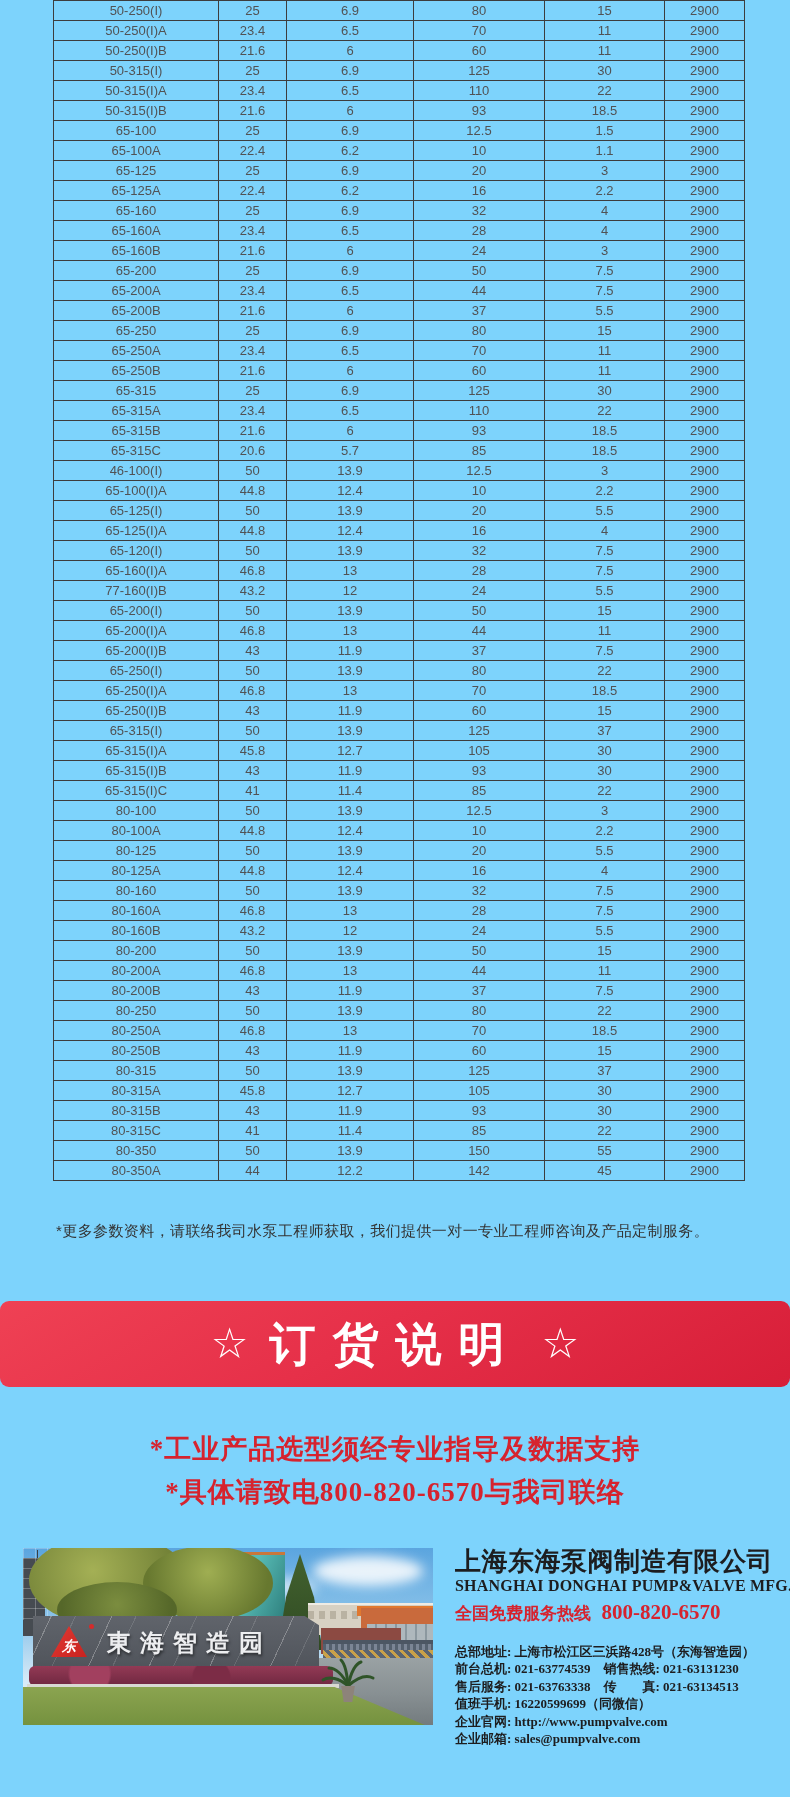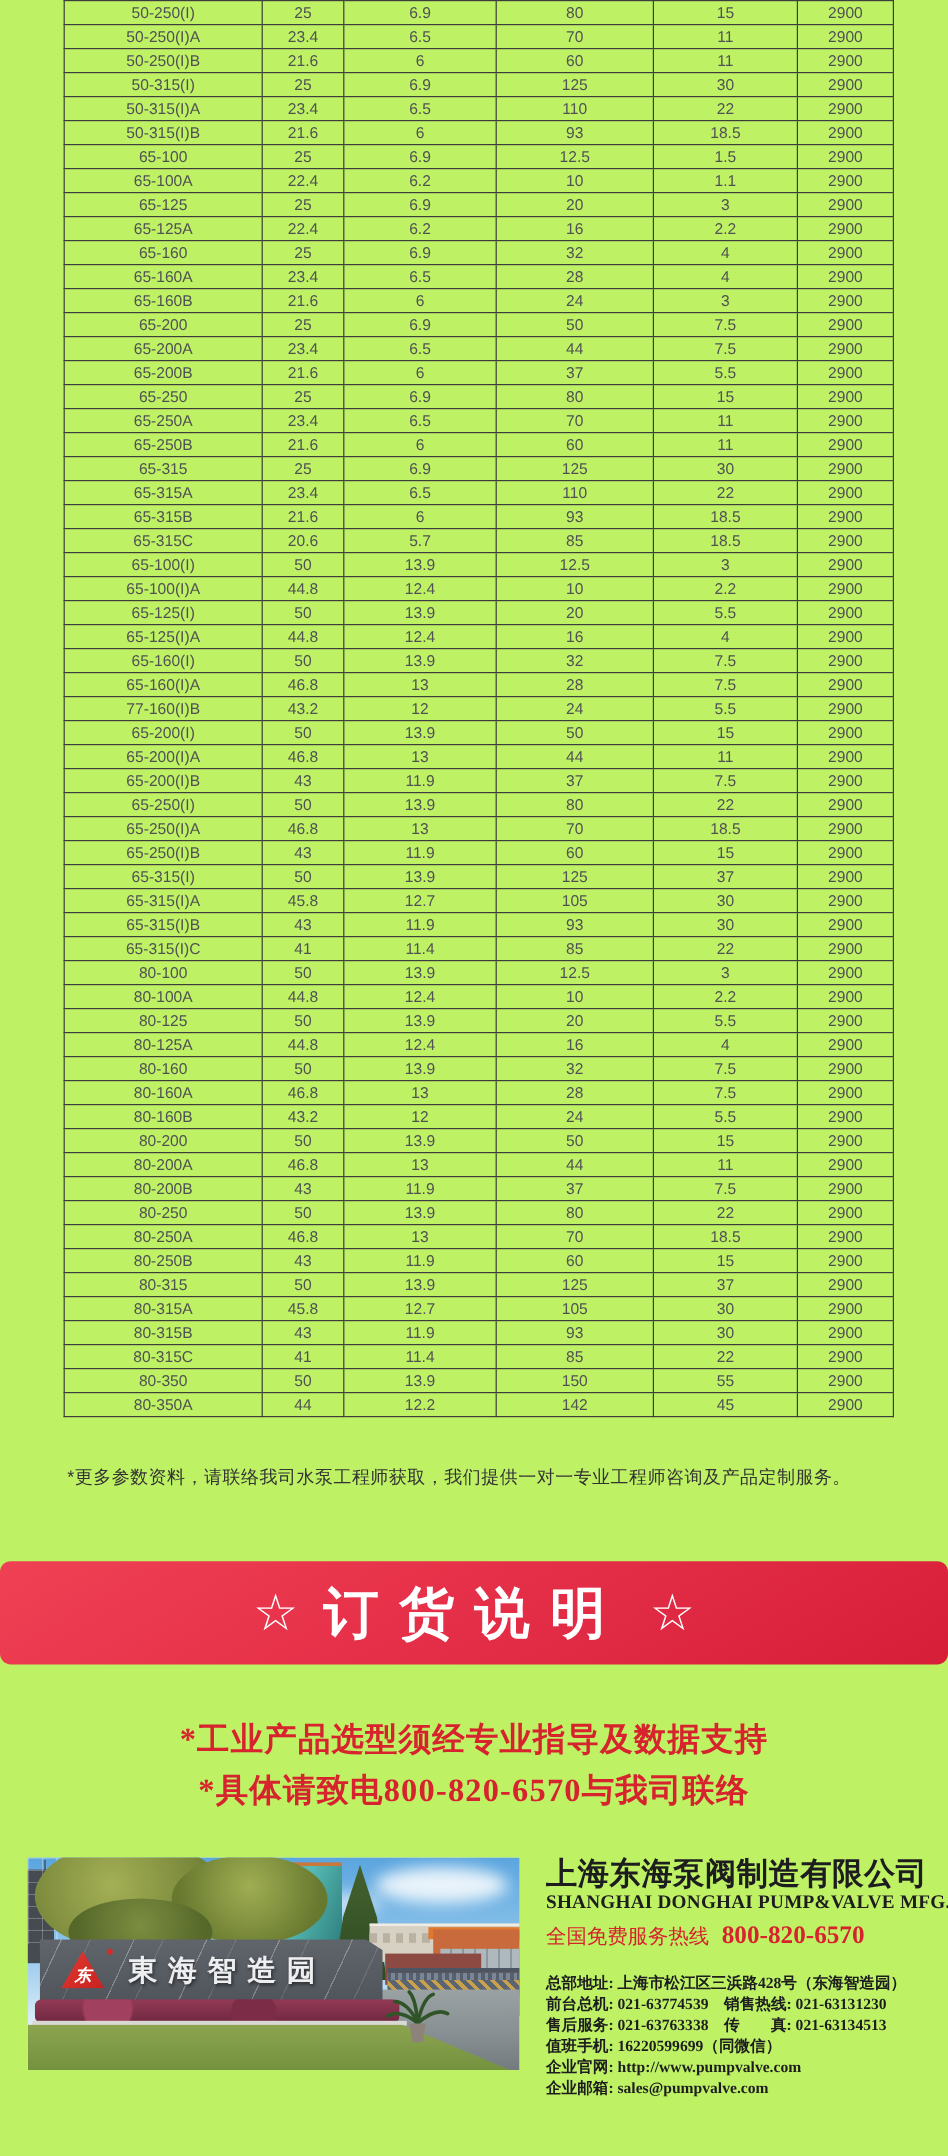--- a/index.html
+++ b/index.html
@@ -1,16 +1,16 @@
 <!DOCTYPE html>
 <html><head>
 <meta charset="utf-8">
 <style>
   html,body{margin:0;padding:0;background:#fff;}
-  .page{position:relative;width:790px;height:1797px;background:#bef264;overflow:hidden;
+  .page{position:relative;width:790px;height:1797px;background:#7dd3fc;overflow:hidden;
         font-family:"Liberation Sans","DejaVu Sans",sans-serif;}
 
   
   .spec-table{position:absolute;left:53px;top:0;width:691px;border-collapse:collapse;table-layout:fixed;}
   .spec-table td{border:1px solid #3d3d3d;height:19px;padding:0;font-size:13px;color:#515254;
                  text-align:center;vertical-align:middle;line-height:19px;overflow:hidden;white-space:nowrap;}
 
   
   .note{position:absolute;left:56px;top:1222px;font-size:15px;color:#333;letter-spacing:.4px;}
 
@@ -83,21 +83,21 @@
       clip-path:polygon(0 0,76% 0,98% 100%,0 100%);}
   .pot{left:316px;top:138px;width:18px;height:16px;background:#8d837a;
       clip-path:polygon(12% 0,88% 0,74% 100%,26% 100%);}
   .palm-svg{left:296px;top:108px;width:58px;height:36px;}
 
   .company{position:absolute;left:455px;top:1546px;width:296px;color:#1d1d1f;}
   .company-cn{font-size:26px;font-weight:800;letter-spacing:.5px;line-height:30px;white-space:nowrap;}
   .company-en{font-family:"Liberation Serif","DejaVu Serif",serif;font-size:16px;font-weight:700;
       letter-spacing:.2px;line-height:16px;margin-top:2px;white-space:nowrap;}
   .hotline{margin-top:7px;color:#d6232e;white-space:nowrap;line-height:22px;}
-  .hotline-label{font-size:17px;font-weight:400;}
+  .hotline-label{font-size:17px;font-weight:700;}
   .hotline-number{font-family:"Liberation Serif","DejaVu Serif",serif;font-size:21px;font-weight:900;margin-left:6px;margin-top:13px;}
   .info-lines{margin-top:18px;}
   .info-line{font-family:"Liberation Serif","DejaVu Serif",serif;font-size:13px;font-weight:700;
       line-height:17.4px;color:#1d1d1f;white-space:nowrap;}
 </style>
 </head>
 <body>
 
 <div class="page">
 
@@ -289,21 +289,21 @@
         </tr>
         <tr>
           <td>65-315C</td>
           <td>20.6</td>
           <td>5.7</td>
           <td>85</td>
           <td>18.5</td>
           <td>2900</td>
         </tr>
         <tr>
-          <td>65-100(I)</td>
+          <td>46-100(I)</td>
           <td>50</td>
           <td>13.9</td>
           <td>12.5</td>
           <td>3</td>
           <td>2900</td>
         </tr>
         <tr>
           <td>65-100(I)A</td>
           <td>44.8</td>
           <td>12.4</td>
@@ -321,21 +321,21 @@
         </tr>
         <tr>
           <td>65-125(I)A</td>
           <td>44.8</td>
           <td>12.4</td>
           <td>16</td>
           <td>4</td>
           <td>2900</td>
         </tr>
         <tr>
-          <td>65-160(I)</td>
+          <td>65-120(I)</td>
           <td>50</td>
           <td>13.9</td>
           <td>32</td>
           <td>7.5</td>
           <td>2900</td>
         </tr>
         <tr>
           <td>65-160(I)A</td>
           <td>46.8</td>
           <td>13</td>

